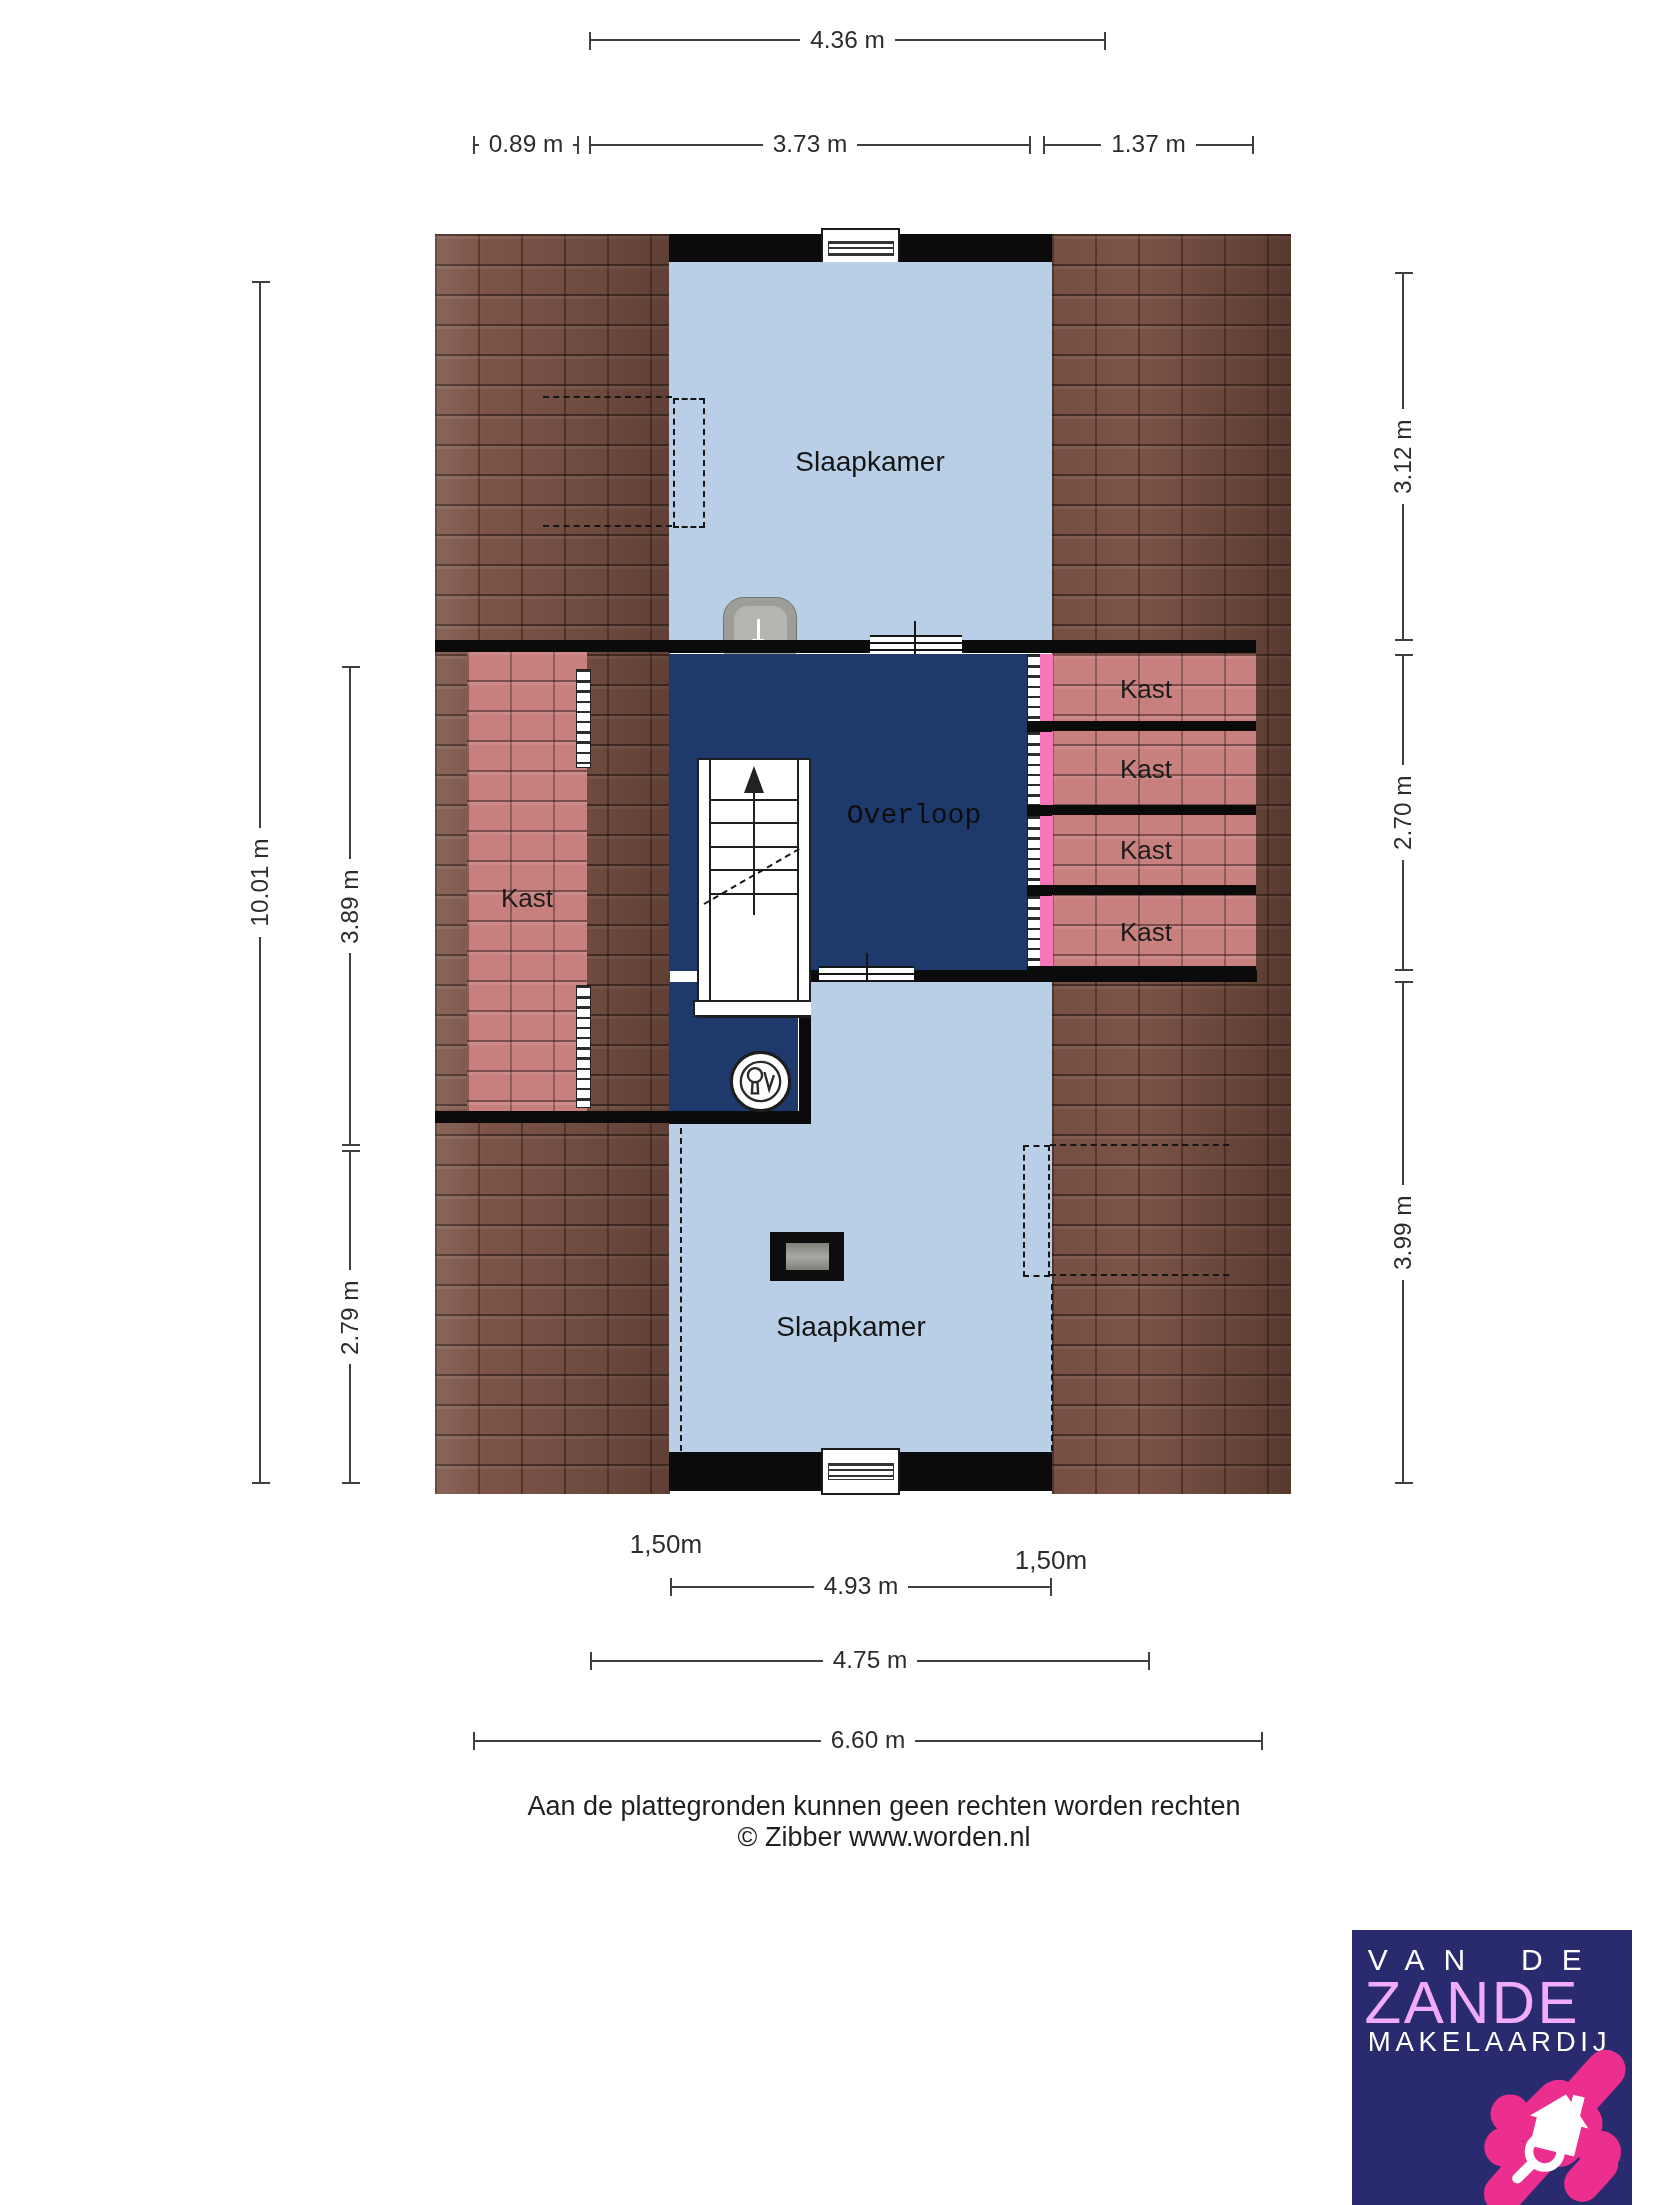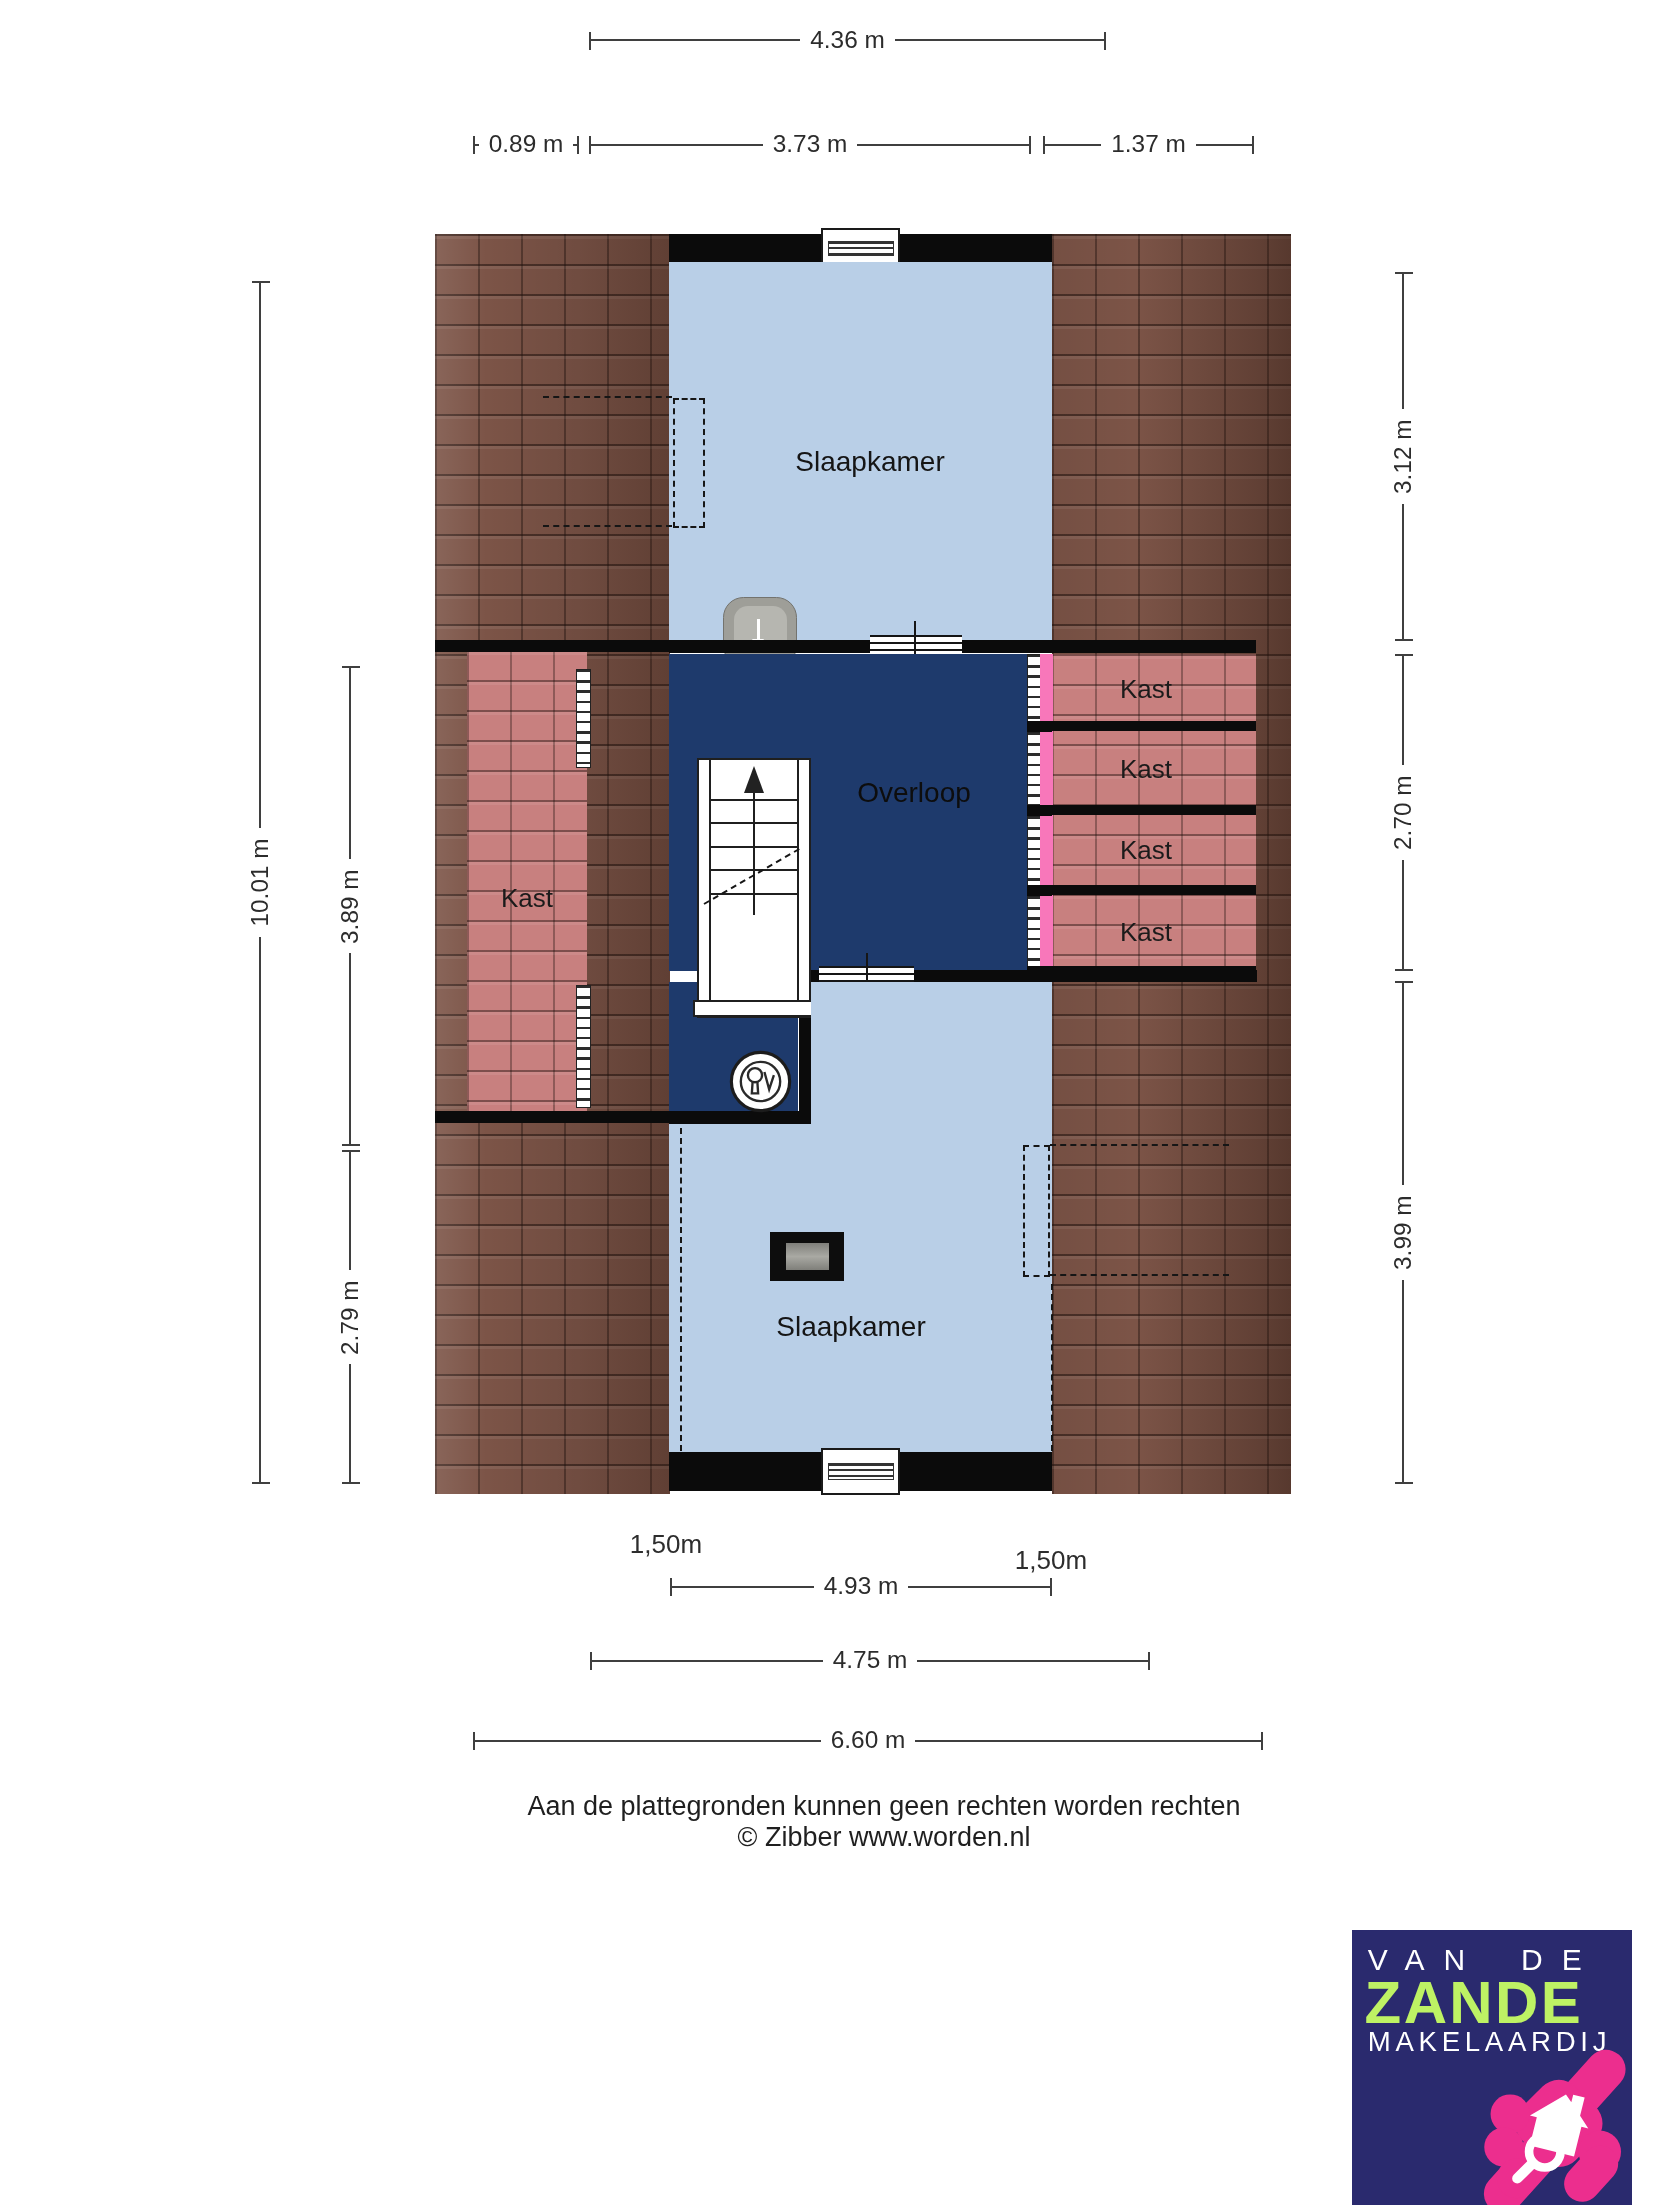--- a/index.html
+++ b/index.html
@@ -49,21 +49,21 @@
   .dimv .dlab{writing-mode:vertical-rl;transform:rotate(180deg);padding:10.2px 0;}
   
   .stairs{background:#fff;border:2.4px solid #1f1f1f;box-sizing:border-box;}
   .sline{position:absolute;background:#1f1f1f;}
   
   .sink{background:#9e9e98;border:1.6px solid #73736e;border-radius:20.5px 20.5px 7.9px 7.9px;}
   .sink-in{position:absolute;left:9.5px;right:9.5px;top:7.9px;bottom:6.3px;background:#b6b6b0;border-radius:14px 14px 4.7px 4.7px;}
   
   .logo-box{background:#2a2a6e;}
   .logo-l1{color:#fff;font-size:30px;letter-spacing:19px;word-spacing:9.5px;font-weight:400;}
-  .logo-l2{color:#bef264;font-size:60px;font-weight:bold;letter-spacing:2.4px;}
+  .logo-l2{color:#f0abfc;font-size:60px;font-weight:normal;letter-spacing:2.4px;}
   .logo-l3{color:#fff;font-size:27.6px;letter-spacing:4.7px;font-weight:400;}
 </style>
 </head>
 <body>
 
 <div id="canvas">
 
   <div class="abs roof" style="left:435px;top:234px;width:235px;height:1260px;">
     <div class="shade" style="background:linear-gradient(90deg, rgba(255,255,255,.10) 0%, rgba(0,0,0,0) 22%, rgba(0,0,0,.10) 62%, rgba(36,19,12,.32) 100%);"></div>
   </div>
@@ -94,21 +94,21 @@
     <div class="sink-in"></div>
     <div class="abs" style="left:33px;top:20.5px;width:3.2px;height:22px;background:#fff;"></div>
     <div class="abs" style="left:28px;top:41px;width:0;height:0;border-left:6.3px solid transparent;border-right:6.3px solid transparent;border-top:10.2px solid #fff;"></div>
   </div>
 
   <div class="abs wall" style="left:669px;top:640px;width:587px;height:13.4px;"></div>
   <div class="abs door" style="left:870px;top:635px;width:92px;height:23.6px;"></div>
   <div class="abs tickline" style="left:914px;top:621px;width:2.4px;height:50px;"></div>
 
   <div class="abs navy" style="left:669px;top:654px;width:358px;height:317px;"></div>
-  <div class="abs room-label" style="left:914px;top:793px;color:#0d0d0d;">Overloop</div>
+  <div class="abs room-label" style="left:914px;top:815px;color:#0d0d0d;font-family:Liberation Mono, monospace;">Overloop</div>
 
   <div class="abs hatch" style="left:1027px;top:654px;width:12.6px;height:68px;"></div>
   <div class="abs hatch" style="left:1027px;top:732px;width:12.6px;height:72px;"></div>
   <div class="abs hatch" style="left:1027px;top:816px;width:12.6px;height:69px;"></div>
   <div class="abs hatch" style="left:1027px;top:896px;width:12.6px;height:69px;"></div>
   <div class="abs pinkstrip" style="left:1040px;top:654px;width:12.6px;height:312px;"></div>
   <div class="abs wall" style="left:1027px;top:721px;width:25px;height:11px;"></div>
   <div class="abs wall" style="left:1027px;top:805px;width:25px;height:11px;"></div>
   <div class="abs wall" style="left:1027px;top:885px;width:25px;height:11px;"></div>
   <div class="abs wall" style="left:1027px;top:966px;width:25px;height:12.6px;"></div>

